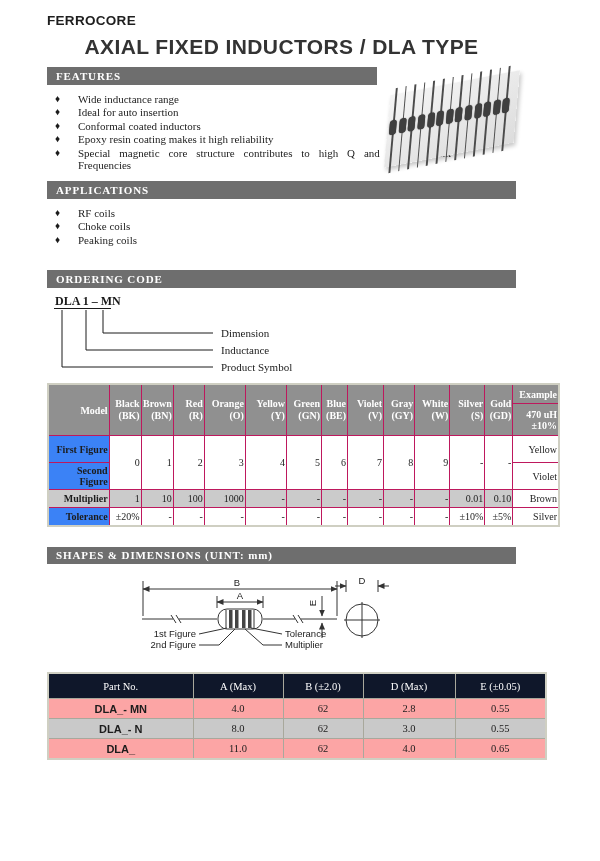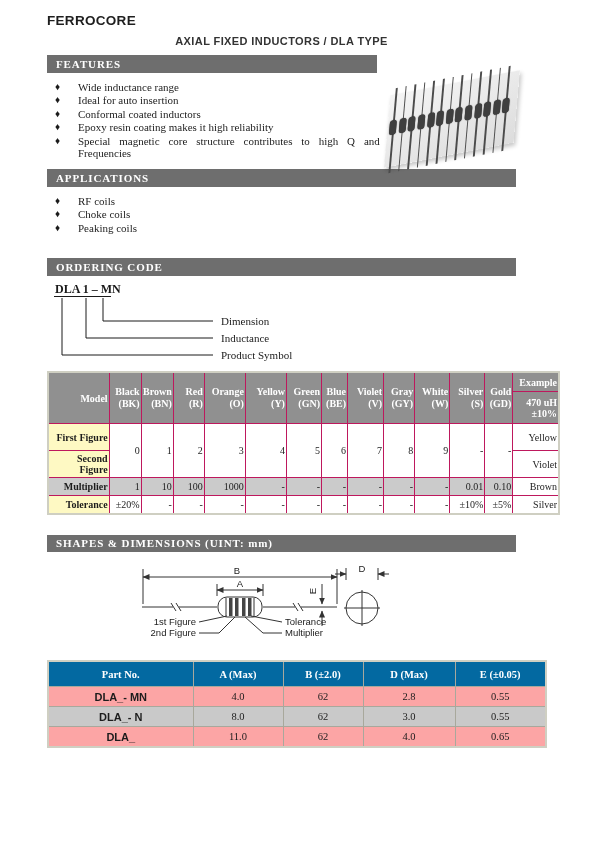--- a/index.html
+++ b/index.html
@@ -1,20 +1,20 @@
 <!DOCTYPE html>
 <html><head>
 <meta charset="utf-8">
 <style>
   html,body{margin:0;padding:0;}
   body{width:600px;height:861px;background:#ffffff;font-family:"Liberation Serif",serif;color:#1c1c1c;overflow:hidden;}
   .page{position:relative;width:556px;height:861px;box-sizing:border-box;padding:0 40px 0 47px;}
 
   .brand{padding-top:13px;font-family:"Liberation Sans",sans-serif;font-weight:bold;font-size:13.5px;letter-spacing:.3px;color:#1e1e1e;}
-  .title{margin-top:7px;text-align:center;font-family:"Liberation Sans",sans-serif;font-weight:bold;font-size:11px;color:#333;letter-spacing:.4px;}
+  .title{margin-top:7px;text-align:center;font-family:"Liberation Sans",sans-serif;font-weight:bold;font-size:21px;color:#333;letter-spacing:.4px;}
 
   .bar{background:#6e6e6e;color:#fff;font-weight:bold;font-size:11px;letter-spacing:.9px;padding:2.5px 0 3px 9px;box-sizing:border-box;}
   .bar-features{margin-top:8px;width:330px;}
   .bar-apps{margin-top:9px;}
   .bar-ordering{margin-top:24px;}
   .bar-nominal{margin-top:27px;}
   .bar-shapes{margin-top:20px;}
 
   ul.blist{list-style:none;margin:8px 0 0 8px;padding:0;width:396px;}
   ul.blist li{display:flex;align-items:flex-start;margin-bottom:1px;font-size:11px;line-height:12.6px;}
@@ -33,34 +33,34 @@
   .code-text{font-size:12px;font-weight:600;fill:#1a1a1a;}
   .ord-label{font-size:11px;fill:#1a1a1a;}
   .ln{stroke:#1a1a1a;stroke-width:1;fill:none;}
 
   table.nominal{margin-top:7px;border-collapse:collapse;table-layout:fixed;width:513px;font-size:10px;border:2px solid #cfcfc2;}
   table.nominal th,table.nominal td{border:1px solid #be185d;padding:0 1px;text-align:right;vertical-align:middle;overflow:hidden;}
   th.gray{background:#909090;color:#fff;font-weight:bold;border:1px solid #c6c6bc;}
   .cname,.ccode{line-height:12px;}
   tr.nm-h1{height:20px;} tr.nm-h2{height:32px;}
   tr.nm-fig{height:27px;} tr.nm-mult{height:18px;} tr.nm-tol{height:18px;}
-  .rowlabel{font-weight:bold;background:#fef9c3;line-height:11.5px;}
+  .rowlabel{font-weight:bold;background:#3b82f6;line-height:11.5px;}
   td.val{background:#fff;}
   tr.nm-mult .rowlabel,tr.nm-mult td.val{background:#cbcbcb;}
   td.exval{background:#fff;}
 
   .shapes-svg{display:block;margin:12px 0 0 66px;}
   .dim-label{font-family:"Liberation Sans",sans-serif;font-size:9.5px;fill:#222;}
   .fig-label{font-family:"Liberation Sans",sans-serif;font-size:9.5px;fill:#222;}
   .thin{stroke:#333;stroke-width:1;fill:none;}
   .body-band{fill:#444;}
 
   table.parts{margin-top:16px;border-collapse:collapse;table-layout:fixed;width:498px;border:2px solid #cfcfc2;font-size:10.5px;}
   table.parts th,table.parts td{border:1px solid #a8a89c;text-align:center;vertical-align:middle;}
-  table.parts th{background:#0369a1;color:#fff;font-weight:bold;height:22px;}
+  table.parts th{background:#0f172a;color:#fff;font-weight:normal;height:22px;}
   table.parts td{height:17px;background:#fca5a5;}
   table.parts tr.alt td{background:#c9c9c9;}
   td.pname{font-family:"Liberation Sans",sans-serif;font-weight:bold;font-size:11px;}
 </style>
 </head>
 <body>
 
 <div class="page">
 
   <div class="brand">FERROCORE</div>

